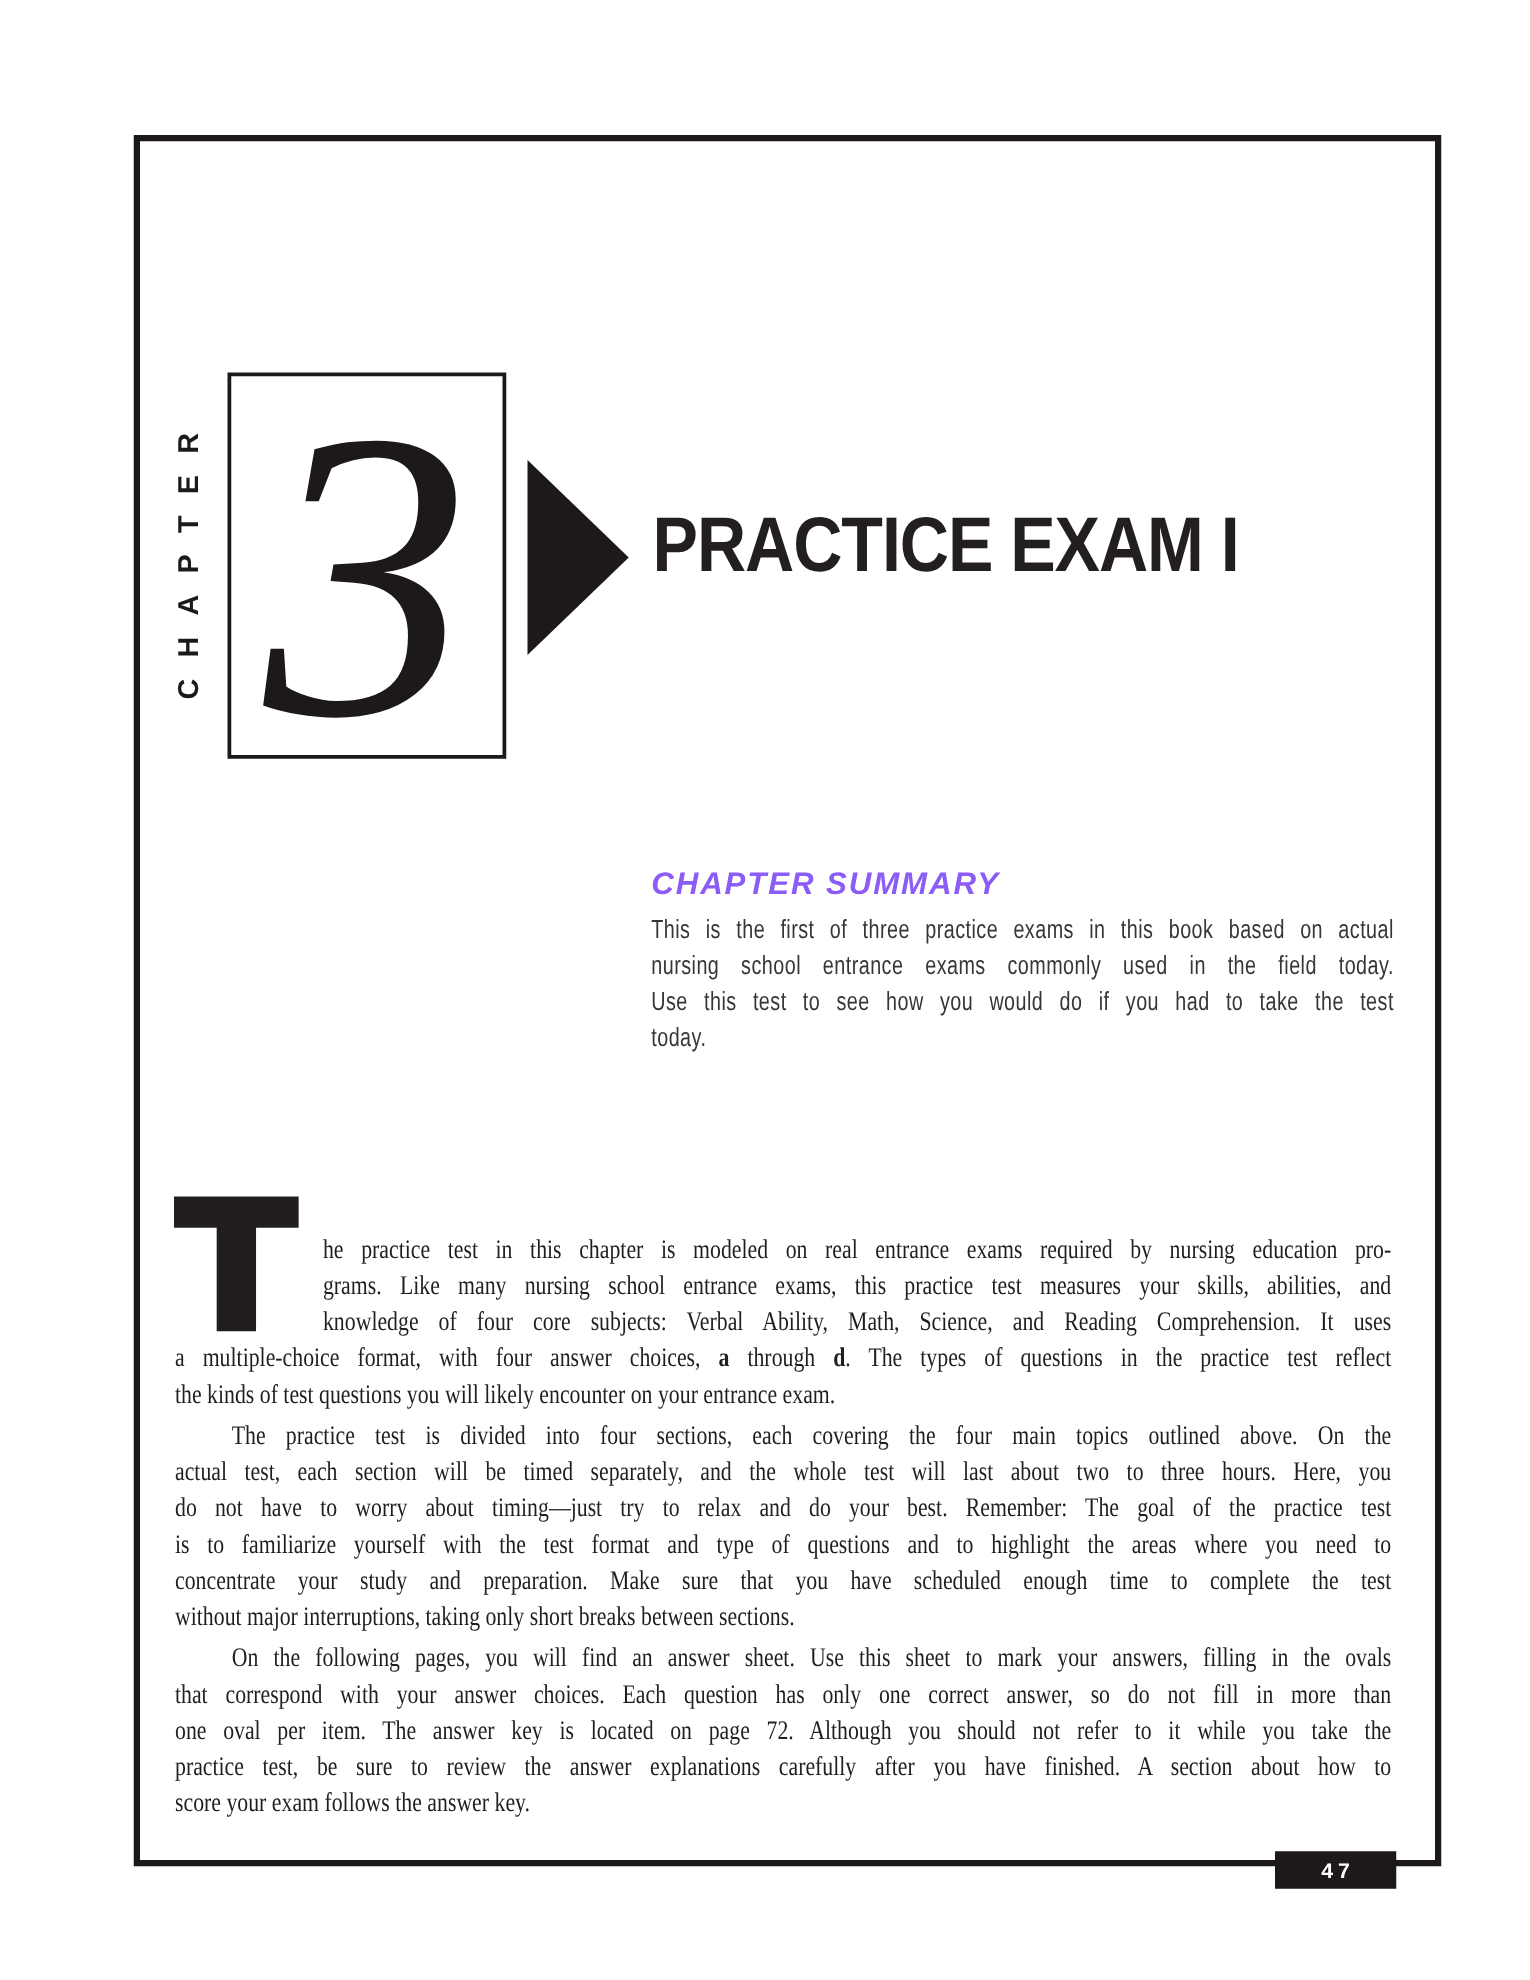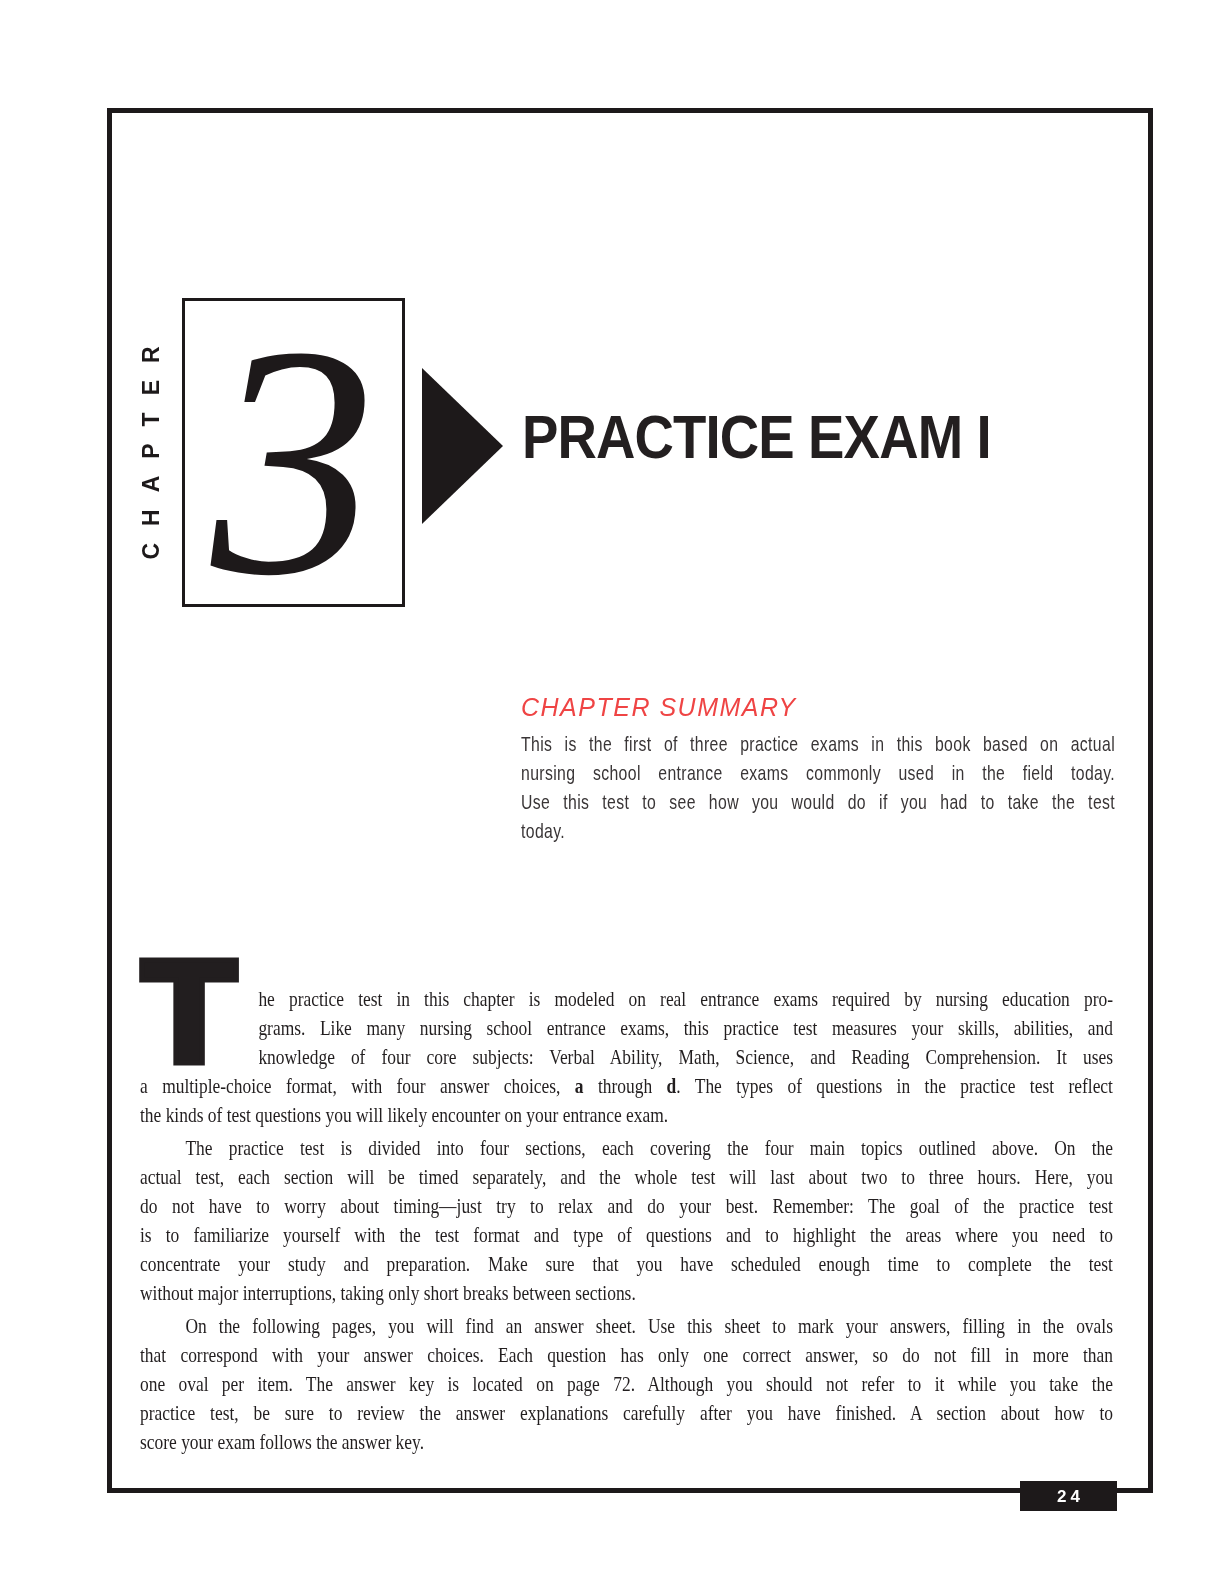--- a/index.html
+++ b/index.html
@@ -46,23 +46,23 @@
   }
   .page-title {
     position: absolute; left: 522px; top: 406px;
     font-size: 62px; font-weight: 700; line-height: 1;
     letter-spacing: -1px; white-space: nowrap;
     transform: scaleX(0.88); transform-origin: 0 0;
     color: #231f20;
   }
   .summary-heading {
     position: absolute; left: 521px; top: 695px;
-    font-size: 25px; font-weight: 400; font-style: italic;
+    font-size: 25px; font-weight: 700; font-style: italic;
     letter-spacing: 1.5px; line-height: 1; white-space: nowrap;
-    color: #ef4444;
+    color: #8b5cf6;
   }
   .summary-body {
     position: absolute; left: 521px; top: 729px;
     width: 790px; transform: scaleX(0.752); transform-origin: 0 0;
     font-size: 21px; font-weight: 400; line-height: 29px;
     letter-spacing: 0.5px; color: #393536;
   }
   .jline {
     white-space: nowrap; height: 29px;
     text-align: justify; text-align-last: justify;
@@ -148,16 +148,16 @@
     <div class="para">
       <div class="bl indent">On the following pages, you will find an answer sheet. Use this sheet to mark your answers, filling in the ovals</div>
       <div class="bl">that correspond with your answer choices. Each question has only one correct answer, so do not fill in more than</div>
       <div class="bl">one oval per item. The answer key is located on page 72. Although you should not refer to it while you take the</div>
       <div class="bl">practice test, be sure to review the answer explanations carefully after you have finished. A section about how to</div>
       <div class="bl end">score your exam follows the answer key.</div>
     </div>
   </div>
 
   <div class="page-number-badge">
-    <span>24</span>
+    <span>47</span>
   </div>
 
 </div>
 
 </body></html>

